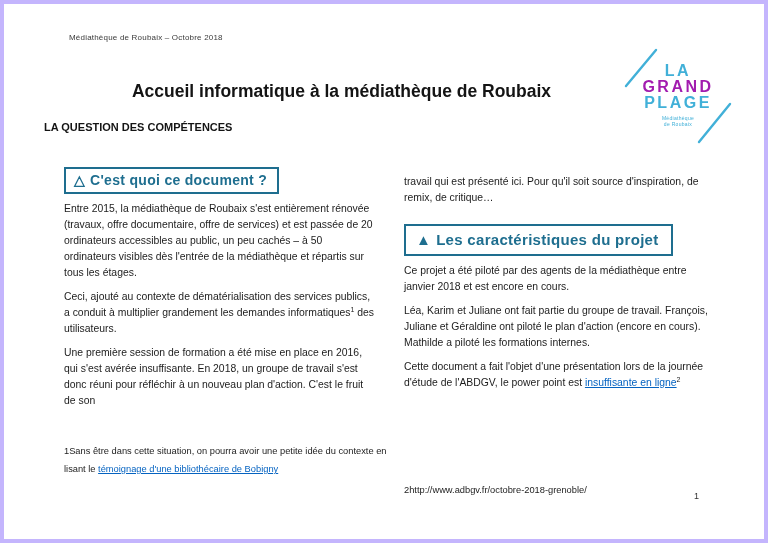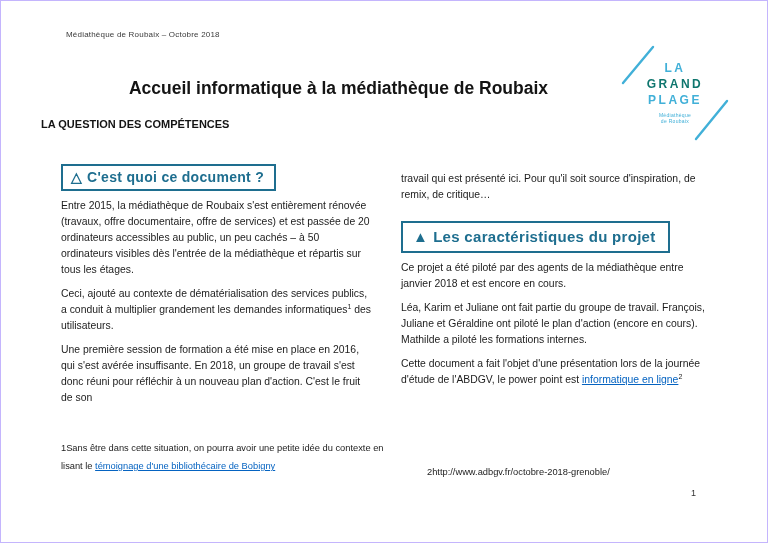--- a/index.html
+++ b/index.html
@@ -6,21 +6,21 @@
   body {
     width:768px; height:543px;
     background:#ffffff;
     font-family:"Liberation Sans", sans-serif;
     position:relative;
     color:#1c1c1c;
   }
   .page {
     position:absolute; inset:0;
     background:#ffffff;
-    border:1px solid #c4b5fd;
+    border:4px solid #c4b5fd;
     box-sizing:border-box;
     overflow:hidden;
   }
   .header-text {
     position:absolute; left:65px; top:29px;
     font-size:8px; letter-spacing:0.2px; color:#3a3a3a;
   }
   .doc-title {
     position:absolute; left:40px; top:77px; width:595px;
     text-align:center; font-size:17.5px; font-weight:bold; color:#141414;
@@ -30,21 +30,21 @@
     text-align:left; font-size:11px; font-weight:bold; color:#141414;
   }
   
   .logo {
     position:absolute; left:618px; top:38px; width:112px; height:106px;
   }
   .logo svg { position:absolute; inset:0; }
   .logo-line {
     position:absolute; left:0; width:100%;
     text-align:center; font-weight:bold;
-    font-size:12px; letter-spacing:2.5px; line-height:16px;
+    font-size:16px; letter-spacing:2.5px; line-height:16px;
   }
   .logo-sub {
     position:absolute; left:0; width:100%;
     text-align:center; font-size:5px; line-height:6px; letter-spacing:0.3px;
   }
   
   .col { position:absolute; width:328px; }
   .col-left  { left:60px;  top:163px; }
   .col-right { left:400px; top:170px; }
 
@@ -66,21 +66,21 @@
     margin:0 16px 8px 0;
   }
   sup.fn-ref { font-size:7px; vertical-align:super; line-height:0; }
 
   .footnote {
     position:absolute;
     font-size:9.3px; line-height:18px;
     color:#1c1c1c;
   }
   .footnote-left  { left:60px;  top:438px; width:330px; }
-  .footnote-right { left:400px; top:462px; width:330px;margin-left:26px; }
+  .footnote-right { left:400px; top:477px; width:330px; }
 
   a.doc-link { text-decoration:underline; cursor:pointer; }
 
   .page-number {
     position:absolute; left:690px; top:487px;
     font-size:9px; color:#333;
   }
 </style>
 </head>
 <body>
@@ -91,21 +91,21 @@
 
   <div class="doc-title">Accueil informatique à la médiathèque de Roubaix</div>
   <div class="doc-subtitle">LA QUESTION DES COMPÉTENCES</div>
 
   <div class="logo">
     <svg viewBox="0 0 112 106">
       <line x1="4" y1="44" x2="34" y2="8" stroke="#41b0d8" stroke-width="2.4" stroke-linecap="round"></line>
       <line x1="77" y1="100" x2="108" y2="62" stroke="#41b0d8" stroke-width="2.4" stroke-linecap="round"></line>
     </svg>
     <div class="logo-line" style="top: 21px; color: rgb(65, 176, 216);">LA</div>
-    <div class="logo-line" style="top: 37px; color: #0f766e;">GRAND</div>
+    <div class="logo-line" style="top: 37px; color: #a21caf;">GRAND</div>
     <div class="logo-line" style="top: 53px; color: rgb(65, 176, 216);">PLAGE</div>
     <div class="logo-sub" style="top: 73px; color: rgb(65, 176, 216);">Médiathèque</div>
     <div class="logo-sub" style="top: 79px; color: rgb(65, 176, 216);">de Roubaix</div>
   </div>
 
   <div class="col col-left">
     <div class="head-box small" style="color: rgb(30, 110, 143); border-color: rgb(30, 110, 143);">
       <span class="tri">△</span><span>C'est quoi ce document ?</span>
     </div>
     <p class="body-p">Entre 2015, la médiathèque de Roubaix s'est entièrement rénovée (travaux, offre documentaire, offre de services) et est passée de 20 ordinateurs accessibles au public, un peu cachés – à 50 ordinateurs visibles dès l'entrée de la médiathèque et répartis sur tous les étages.</p>
@@ -113,21 +113,21 @@
     <p class="body-p">Une première session de formation a été mise en place en 2016, qui s'est avérée insuffisante. En 2018, un groupe de travail s'est donc réuni pour réfléchir à un nouveau plan d'action. C'est le fruit de son</p>
   </div>
 
   <div class="col col-right">
     <p class="body-p">travail qui est présenté ici. Pour qu'il soit source d'inspiration, de remix, de critique…</p>
     <div class="head-box large" style="color: rgb(30, 110, 143); border-color: rgb(30, 110, 143);">
       <span class="tri">▲</span><span>Les caractéristiques du projet</span>
     </div>
     <p class="body-p">Ce projet a été piloté par des agents de la médiathèque entre janvier 2018 et est encore en cours.</p>
     <p class="body-p">Léa, Karim et Juliane ont fait partie du groupe de travail. François, Juliane et Géraldine ont piloté le plan d'action (encore en cours). Mathilde a piloté les formations internes.</p>
-    <p class="body-p"><span>Cette document a fait l'objet d'une présentation lors de la journée d'étude de l'ABDGV, le power point est </span><a class="doc-link" href="#" style="color: rgb(5, 99, 193);">informatique en ligne</a><sup class="fn-ref">2</sup></p>
+    <p class="body-p"><span>Cette document a fait l'objet d'une présentation lors de la journée d'étude de l'ABDGV, le power point est </span><a class="doc-link" href="#" style="color: rgb(5, 99, 193);">insuffisante en ligne</a><sup class="fn-ref">2</sup></p>
   </div>
 
   <div class="footnote footnote-left">
     <span>1</span><span>Sans être dans cette situation, on pourra avoir une petite idée du contexte en lisant le </span><a class="doc-link" href="#" style="color: rgb(5, 99, 193);">témoignage d'une bibliothécaire de Bobigny</a>
   </div>
   <div class="footnote footnote-right">
     <span>2</span><span>http://www.adbgv.fr/octobre-2018-grenoble/</span>
   </div>
 
   <div class="page-number">1</div>

